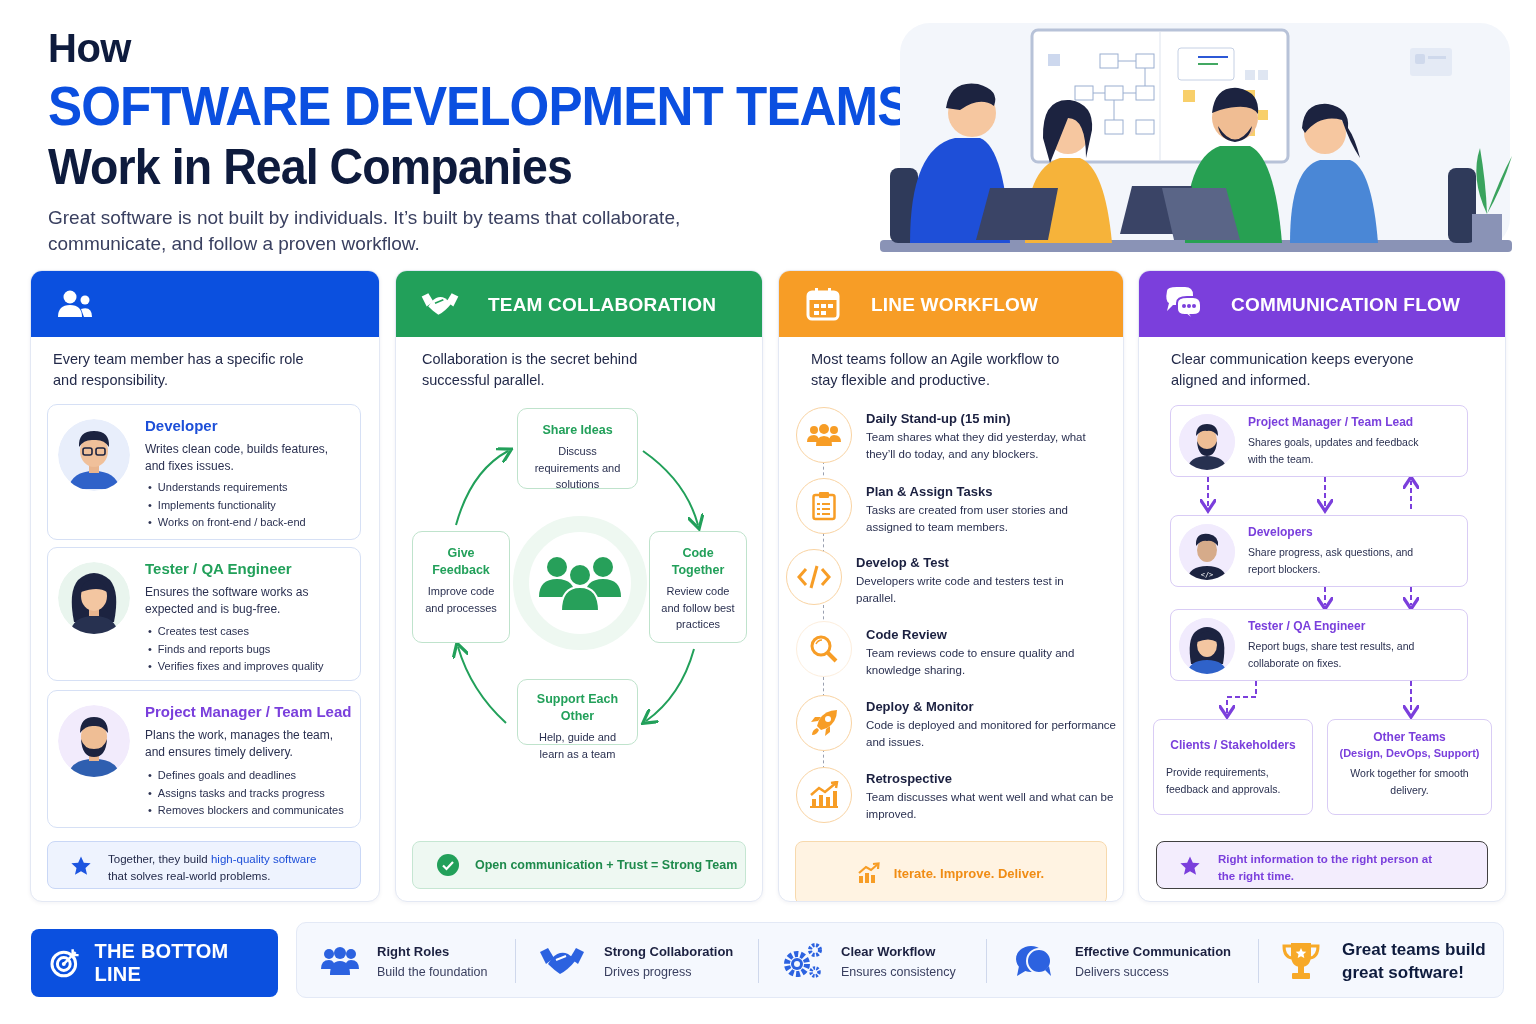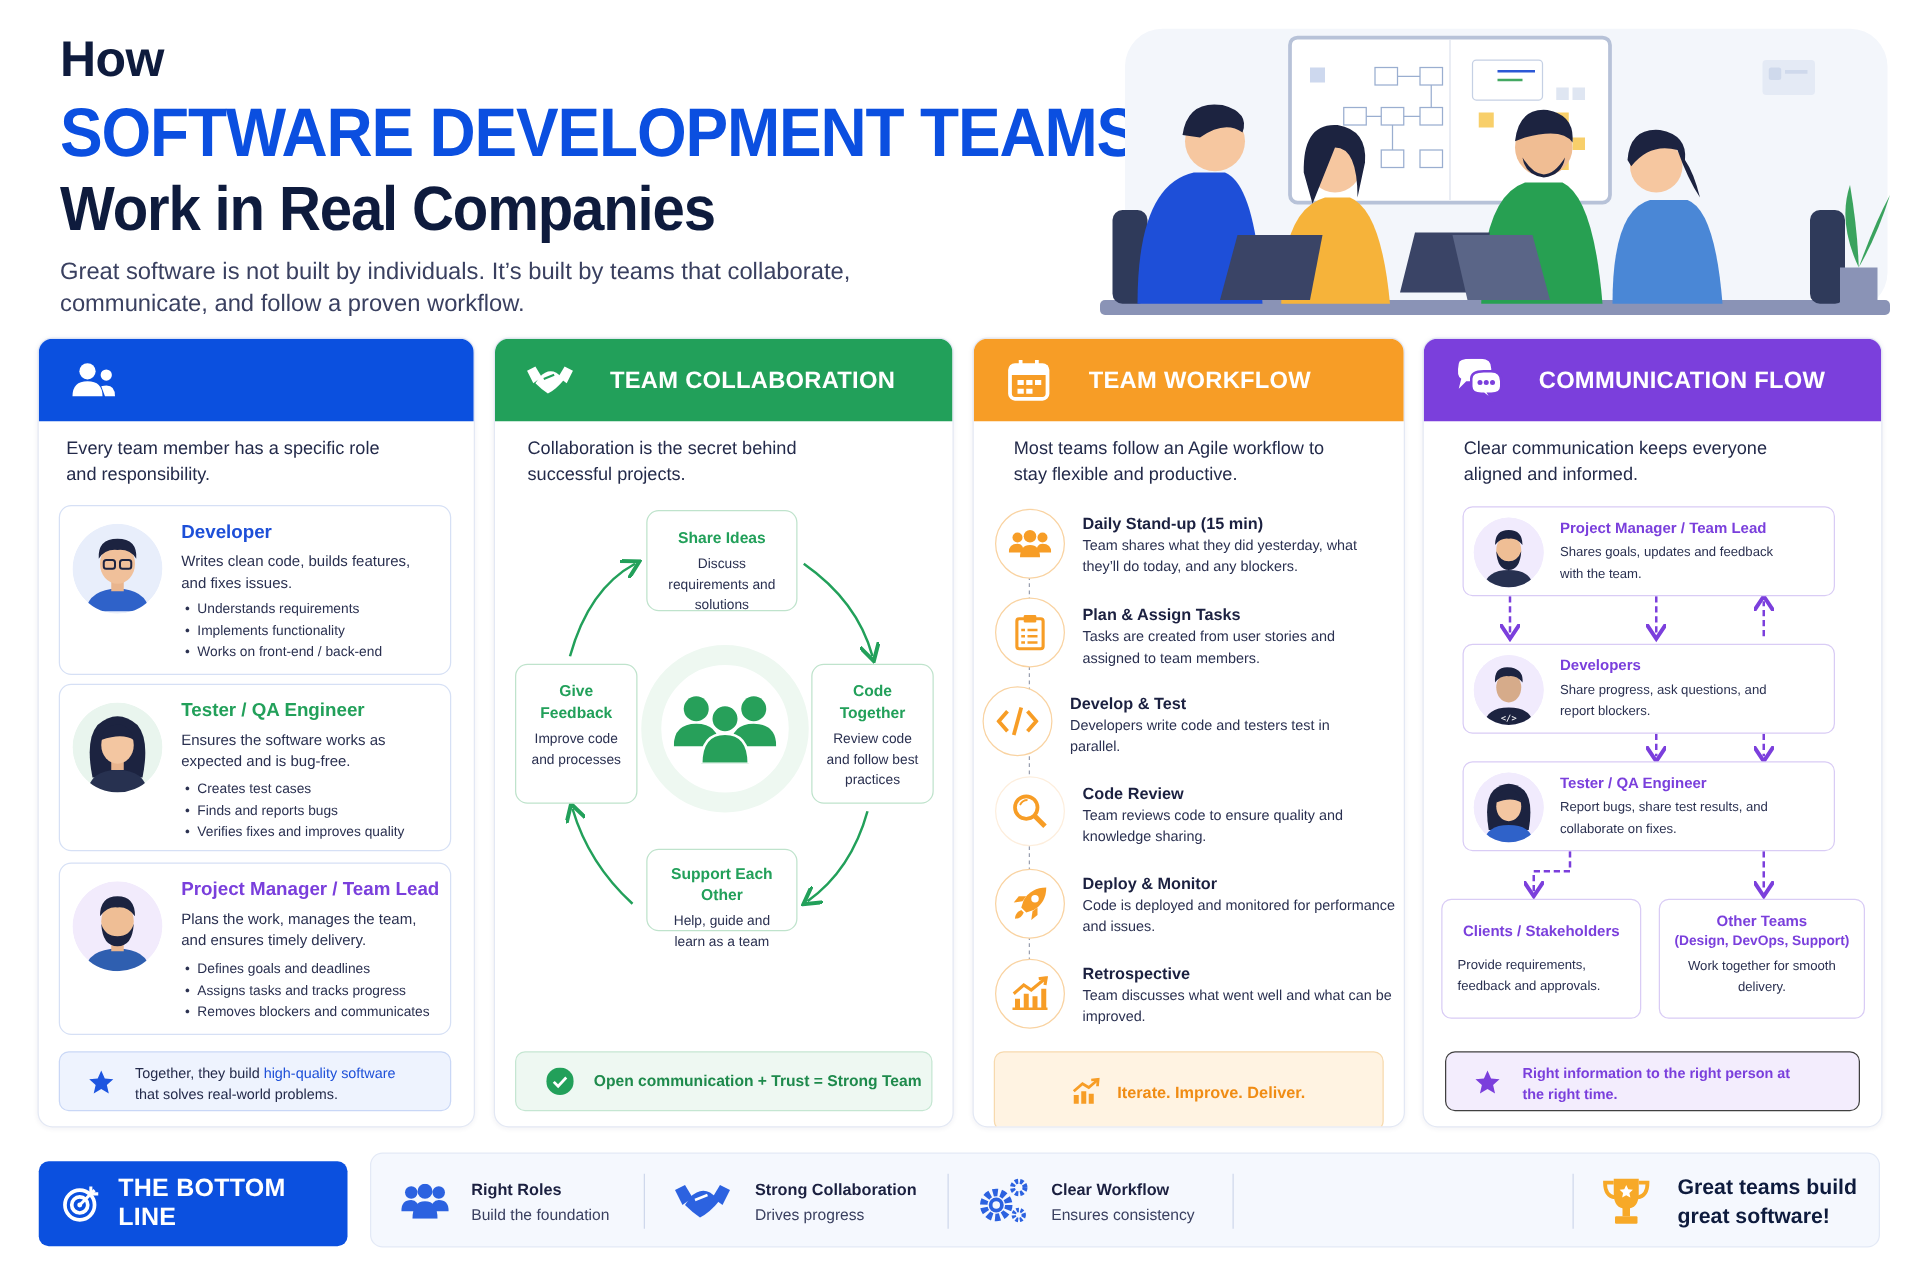--- a/index.html
+++ b/index.html
@@ -237,21 +237,21 @@
     <span class="hicon">
       <svg width="48" height="30" viewBox="0 0 48 30">
           <path d="M2 6 L10 2 L16 12 L8 18 Z" fill="#fff"></path>
           <path d="M46 6 L38 2 L32 12 L40 18 Z" fill="#fff"></path>
           <path d="M14 12 Q22 4 30 8 L38 14 Q30 24 22 28 Q16 24 10 18 Z" fill="#fff"></path>
           <path d="M18 14 L28 10" stroke="#22a05a" stroke-width="2"></path>
         </svg>
     </span>
     <div>TEAM COLLABORATION</div>
   </div>
-  <div class="card-intro" style="left:26px; top:78px; width:260px;">Collaboration is the secret behind successful projects.</div>
+  <div class="card-intro" style="left:26px; top:78px; width:260px;">Collaboration is the secret behind successful parallel.</div>
 
   <svg style="position:absolute; left:0; top:0;" width="368" height="560" viewBox="0 0 368 560">
     <defs>
         <marker id="ga" markerWidth="8" markerHeight="8" refX="5" refY="4" orient="auto">
           <path d="M0 0 L7 4 L0 8" fill="none" stroke="#22a05a" stroke-width="1.6"></path>
         </marker>
       </defs>
     <g fill="none" stroke="#22a05a" stroke-width="2">
       <path d="M247 180 Q290 210 302 254" marker-end="url(#ga)"></path>
       <path d="M298 378 Q285 425 250 450" marker-end="url(#ga)"></path>
@@ -305,21 +305,21 @@
           <rect x="2" y="5" width="30" height="8" fill="#fff"></rect>
           <rect x="9" y="1" width="3" height="7" fill="#fff"></rect>
           <rect x="22" y="1" width="3" height="7" fill="#fff"></rect>
           <rect x="8" y="17" width="5" height="4" fill="#fff"></rect>
           <rect x="15" y="17" width="5" height="4" fill="#fff"></rect>
           <rect x="22" y="17" width="5" height="4" fill="#fff"></rect>
           <rect x="8" y="24" width="5" height="4" fill="#fff"></rect>
           <rect x="15" y="24" width="5" height="4" fill="#fff"></rect>
         </svg>
     </span>
-    <div>TEAM WORKFLOW</div>
+    <div>LINE WORKFLOW</div>
   </div>
   <div class="card-intro" style="left:32px; top:78px; width:260px;">Most teams follow an Agile workflow to stay flexible and productive.</div>
 
   <div class="wf-line" style="top:190px; height:20px;"></div>
   <div class="wf-line" style="top:262px; height:20px;"></div>
   <div class="wf-line" style="top:334px; height:20px;"></div>
   <div class="wf-line" style="top:406px; height:20px;"></div>
   <div class="wf-line" style="top:478px; height:20px;"></div>
 
   <div class="wf-step" style="top:136px; left:17px;">
@@ -550,20 +550,32 @@
         <circle cx="14" cy="22" r="3" fill="#f5f8fe"></circle>
         <circle cx="32" cy="8" r="5" fill="none" stroke="#2c62e0" stroke-width="4" stroke-dasharray="2.5 1.5"></circle>
         <circle cx="32" cy="30" r="4" fill="none" stroke="#2c62e0" stroke-width="3.5" stroke-dasharray="2 1.3"></circle>
       </svg>
     <div style="margin-left:16px;">
       <div class="t">Clear Workflow</div>
       <div class="d">Ensures consistency</div>
     </div>
   </div>
   <div class="bl-sep" style="left:689px;"></div>
+  <div class="bl-item" style="left:718px;">
+    <svg width="38" height="34" viewBox="0 0 38 34">
+        <ellipse cx="16" cy="15" rx="15" ry="13" fill="#2c62e0"></ellipse>
+        <path d="M4 22 L2 32 L12 26 Z" fill="#2c62e0"></path>
+        <ellipse cx="24" cy="17" rx="12" ry="12" fill="#2c62e0" stroke="#f5f8fe" stroke-width="2"></ellipse>
+        <path d="M30 26 L36 32 L34 22 Z" fill="#2c62e0"></path>
+      </svg>
+    <div style="margin-left:22px;">
+      <div class="t">Effective Communication</div>
+      <div class="d">Delivers success</div>
+    </div>
+  </div>
   <div class="bl-sep" style="left:961px;"></div>
   <div class="bl-item" style="left:985px;">
     <svg width="38" height="40" viewBox="0 0 38 40">
         <path d="M9 2 L29 2 L29 14 Q29 26 19 26 Q9 26 9 14 Z" fill="#f7a928"></path>
         <path d="M9 5 L2 5 Q2 16 10 17" fill="none" stroke="#f7a928" stroke-width="3"></path>
         <path d="M29 5 L36 5 Q36 16 28 17" fill="none" stroke="#f7a928" stroke-width="3"></path>
         <rect x="16" y="25" width="6" height="7" fill="#f7a928"></rect>
         <rect x="10" y="32" width="18" height="6" rx="1" fill="#f7a928"></rect>
         <path d="M19 7 l1.6 3.4 3.7.4-2.8 2.5.8 3.7L19 15.2l-3.3 1.8.8-3.7-2.8-2.5 3.7-.4z" fill="#fff"></path>
       </svg>

